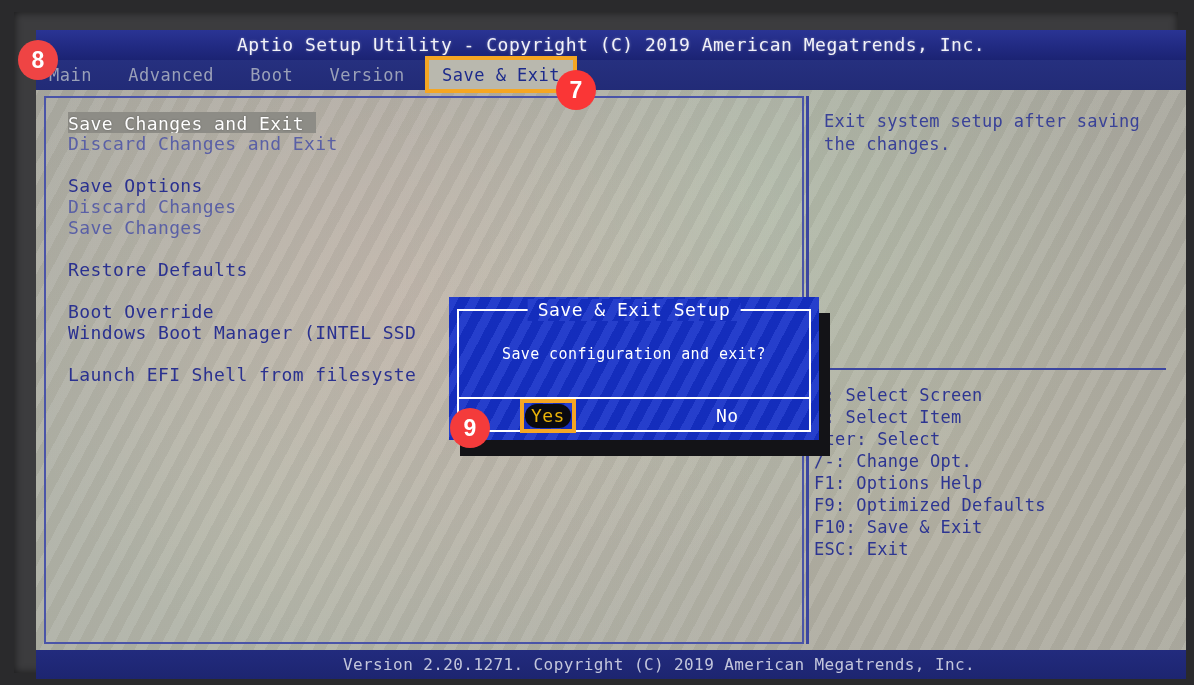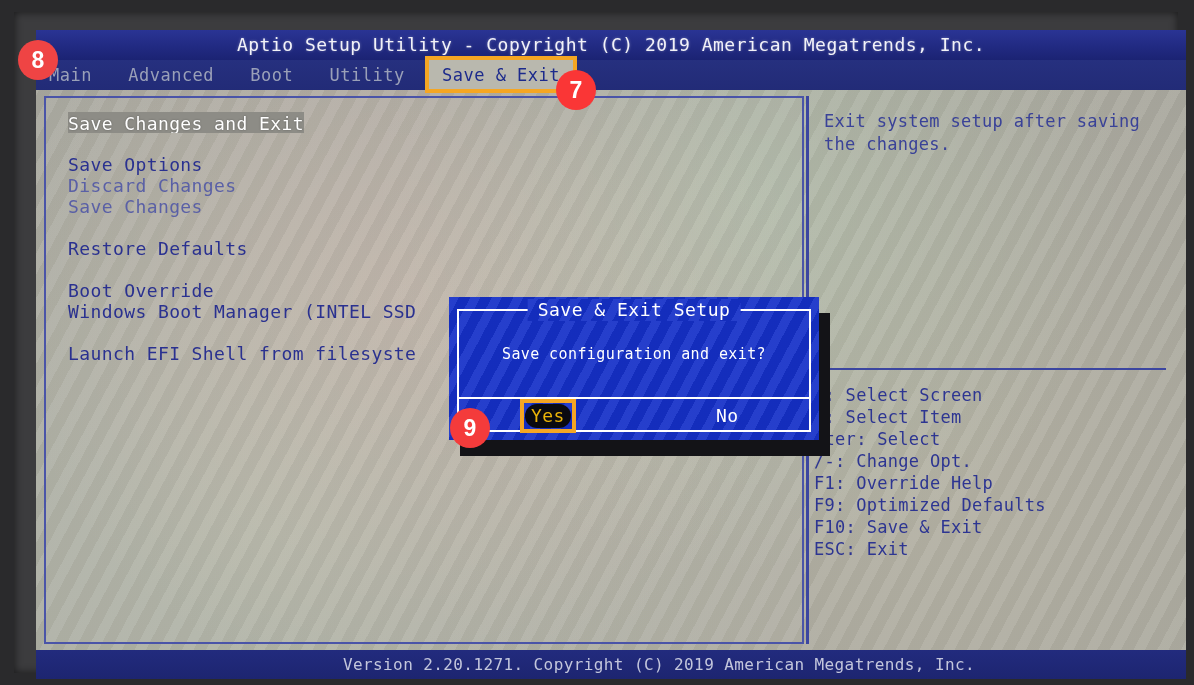--- a/index.html
+++ b/index.html
@@ -124,21 +124,21 @@
     height: 21px;
     white-space: nowrap;
     overflow: hidden;
   }
   .mi.gap { height: 21px; }
   .mi.sel {
     position: relative;
     display: inline-block;
     background: #8d8c86;
     color: #ffffff;
-    padding: 1px 0 1px 5px;
+    padding: 1px 12px 1px 5px;
     margin-left: -5px;
     text-shadow: 0 0 2px rgba(0,0,0,.35);
   }
   .mi.sel::after {
     content: "";
     position: absolute;
     left: -4px; top: -4px; right: -4px; bottom: -4px;
     border: 4px solid #f5a623;
     box-sizing: border-box;
     pointer-events: none;
@@ -321,29 +321,30 @@
   <div id="bezel-inner">
 
     <div id="screen">
 
       <div id="titlebar">Aptio Setup Utility - Copyright (C) 2019 American Megatrends, Inc.</div>
 
       <div id="menubar">
         <span class="tab">Main</span>
         <span class="tab">Advanced</span>
         <span class="tab">Boot</span>
-        <span class="tab">Utility</span>
+        <span class="tab">Version</span>
         <span class="tab active">Save &amp; Exit</span>
       </div>
 
       <div id="bodyarea">
 
         <div id="leftpane">
           <div id="leftlist">
             <div class="mi"><span class="mi sel">Save Changes and Exit</span></div>
+            <div class="mi dim">Discard Changes and Exit</div>
             <div class="mi gap"></div>
             <div class="mi">Save Options</div>
             <div class="mi dim">Discard Changes</div>
             <div class="mi dim">Save Changes</div>
             <div class="mi gap"></div>
             <div class="mi">Restore Defaults</div>
             <div class="mi gap"></div>
             <div class="mi">Boot Override</div>
             <div class="mi">Windows Boot Manager (INTEL SSD</div>
             <div class="mi gap"></div>
@@ -353,21 +354,21 @@
 
         <div id="rightpane">
           <div id="rightdivider"></div>
           <div id="helptext">Exit system setup after saving the changes.</div>
           <div id="keysep"></div>
           <div id="keylist">
             <div class="kl">↔: Select Screen</div>
             <div class="kl">↓: Select Item</div>
             <div class="kl">nter: Select</div>
             <div class="kl">/-: Change Opt.</div>
-            <div class="kl">F1: Override Help</div>
+            <div class="kl">F1: Options Help</div>
             <div class="kl">F9: Optimized Defaults</div>
             <div class="kl">F10: Save &amp; Exit</div>
             <div class="kl">ESC: Exit</div>
           </div>
         </div>
 
       </div>
 
       <div id="footer">Version 2.20.1271. Copyright (C) 2019 American Megatrends, Inc.</div>
 

